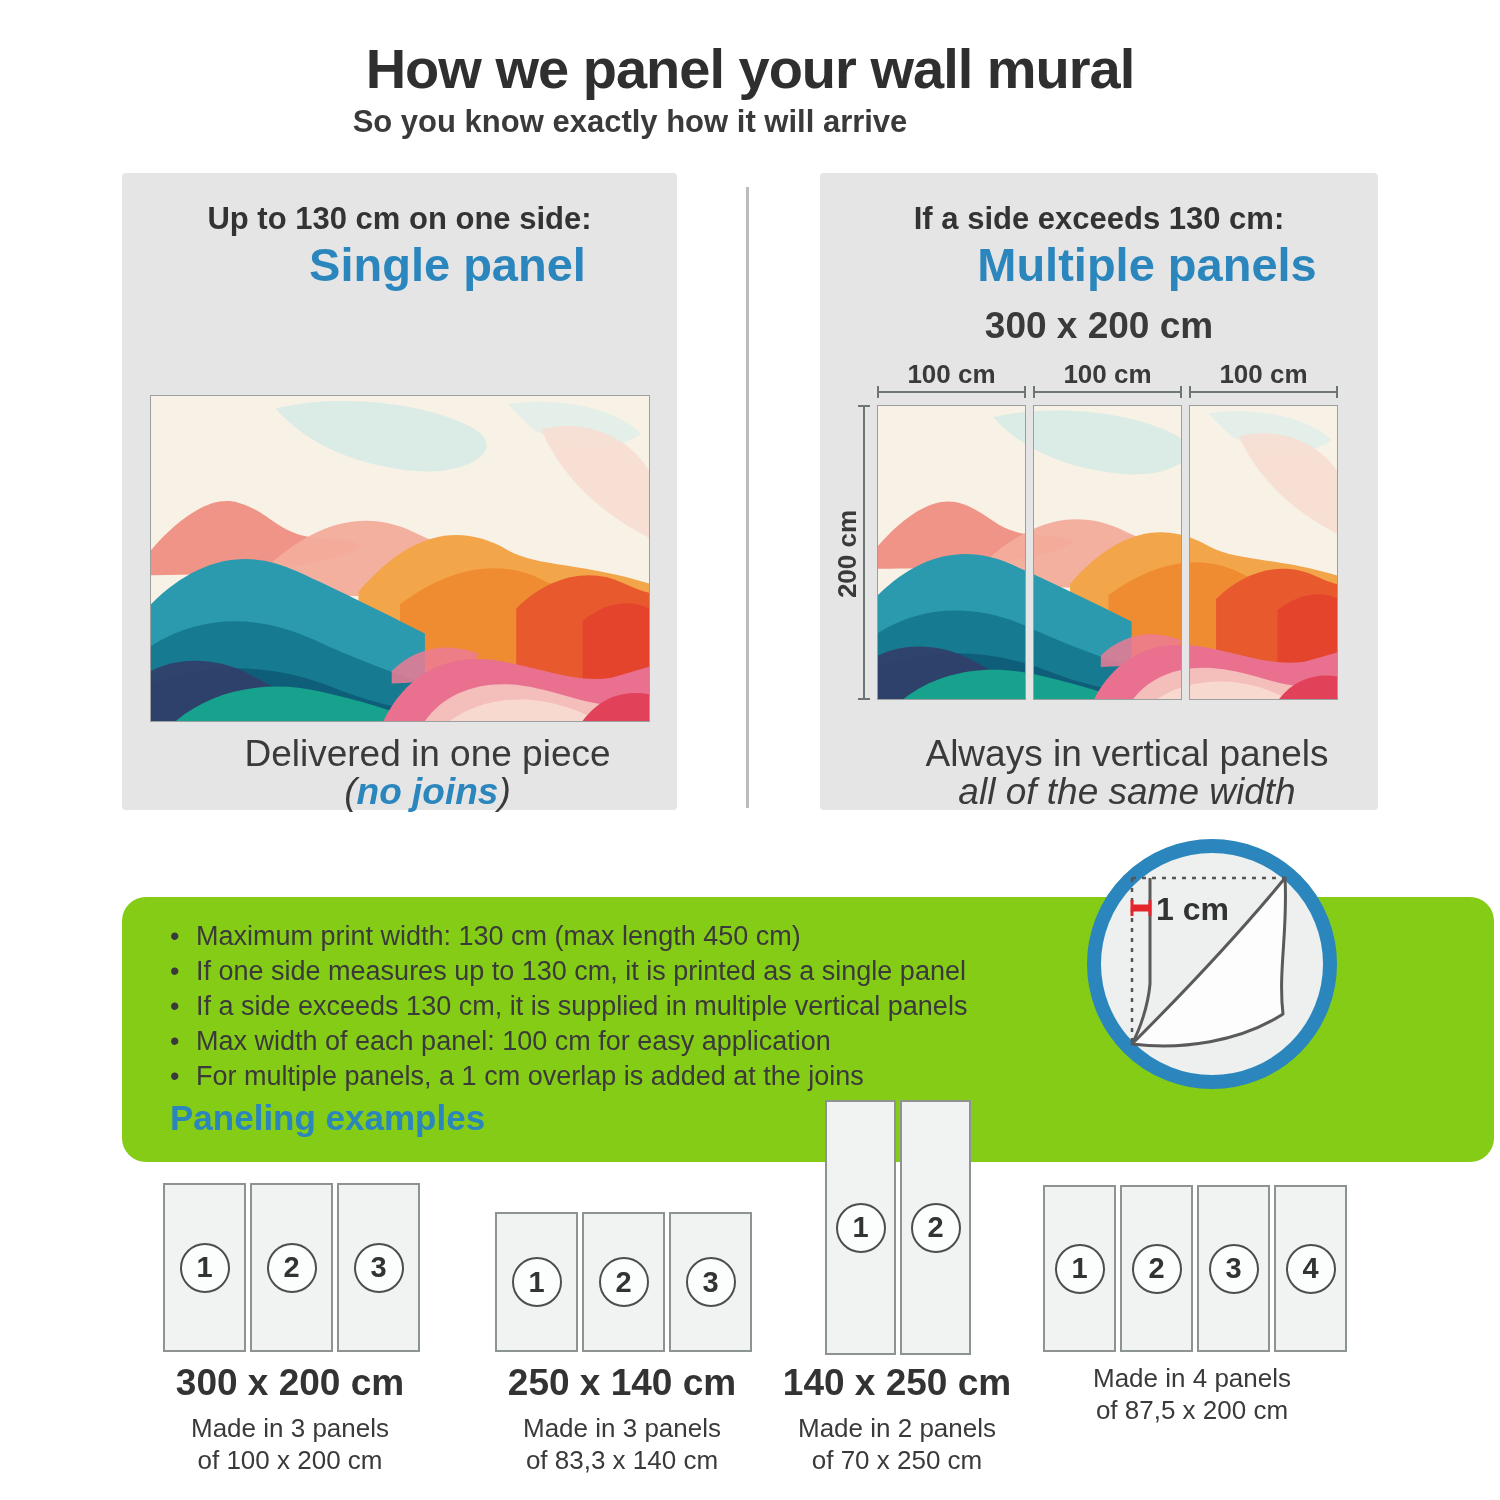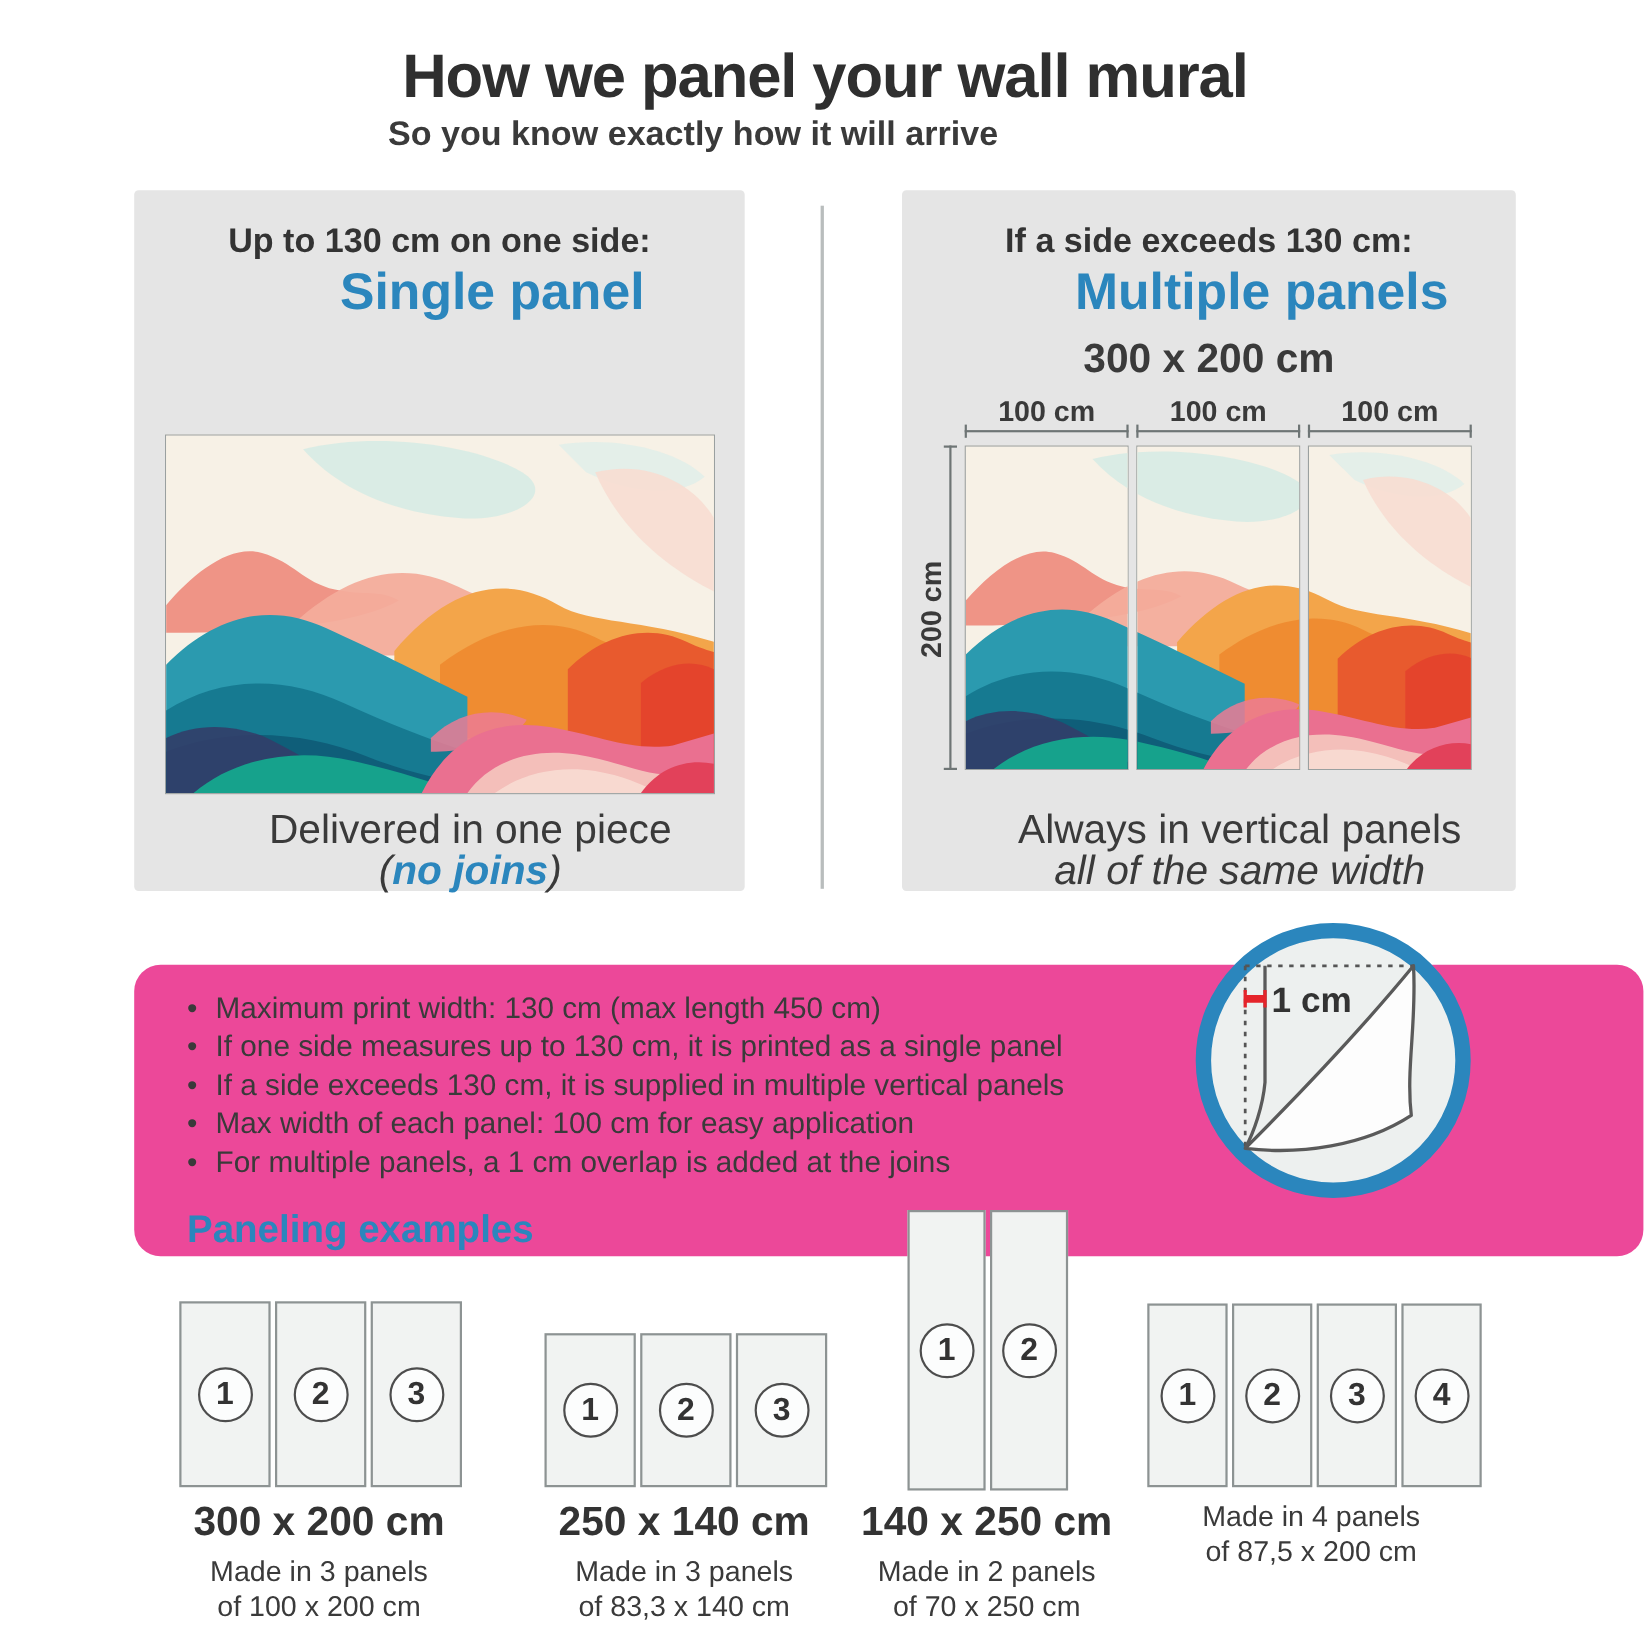--- a/index.html
+++ b/index.html
@@ -42,21 +42,21 @@
   .dim-label{position:absolute;font-size:26px;font-weight:600;color:#3a3a3a;text-align:center;}
   .h-ruler{position:absolute;height:2px;background:#6e7575;}
   .h-ruler::before,.h-ruler::after{content:"";position:absolute;width:2px;height:12px;top:-5px;background:#6e7575;}
   .h-ruler::before{left:0;} .h-ruler::after{right:0;}
   .v-ruler{position:absolute;width:2px;background:#6e7575;}
   .v-ruler::before,.v-ruler::after{content:"";position:absolute;height:2px;width:12px;left:-5px;background:#6e7575;}
   .v-ruler::before{top:0;} .v-ruler::after{bottom:0;}
   .rot-label{position:absolute;left:-178px;top:134px;width:295px;height:30px;
     transform:rotate(-90deg);font-size:26px;font-weight:600;color:#3a3a3a;text-align:center;}
   
-  .info-box{left:122px;top:877px;width:1372px;height:265px;background:#ec4899;border-radius:24px;}
+  .info-box{left:122px;top:897px;width:1372px;height:265px;background:#84cc16;border-radius:24px;}
   .info-list{position:absolute;left:46px;top:22px;width:920px;margin:0;padding:0;list-style:none;}
   .info-list li{position:relative;padding-left:28px;font-size:27px;font-weight:500;
     color:#3a3a3a;line-height:35px;}
   .info-list li::before{content:"\2022";position:absolute;left:2px;top:0;color:#3a3a3a;}
   .overlap-icon{left:1082px;top:834px;width:260px;height:260px;}
   
   .examples-heading{left:170px;top:1098px;font-size:35px;font-weight:800;color:#2b86bd;}
   .example{position:absolute;}
   .panels-row{display:flex;gap:4px;}
   .xpanel{background:#f1f3f2;border:2px solid #8d9393;box-sizing:border-box;

